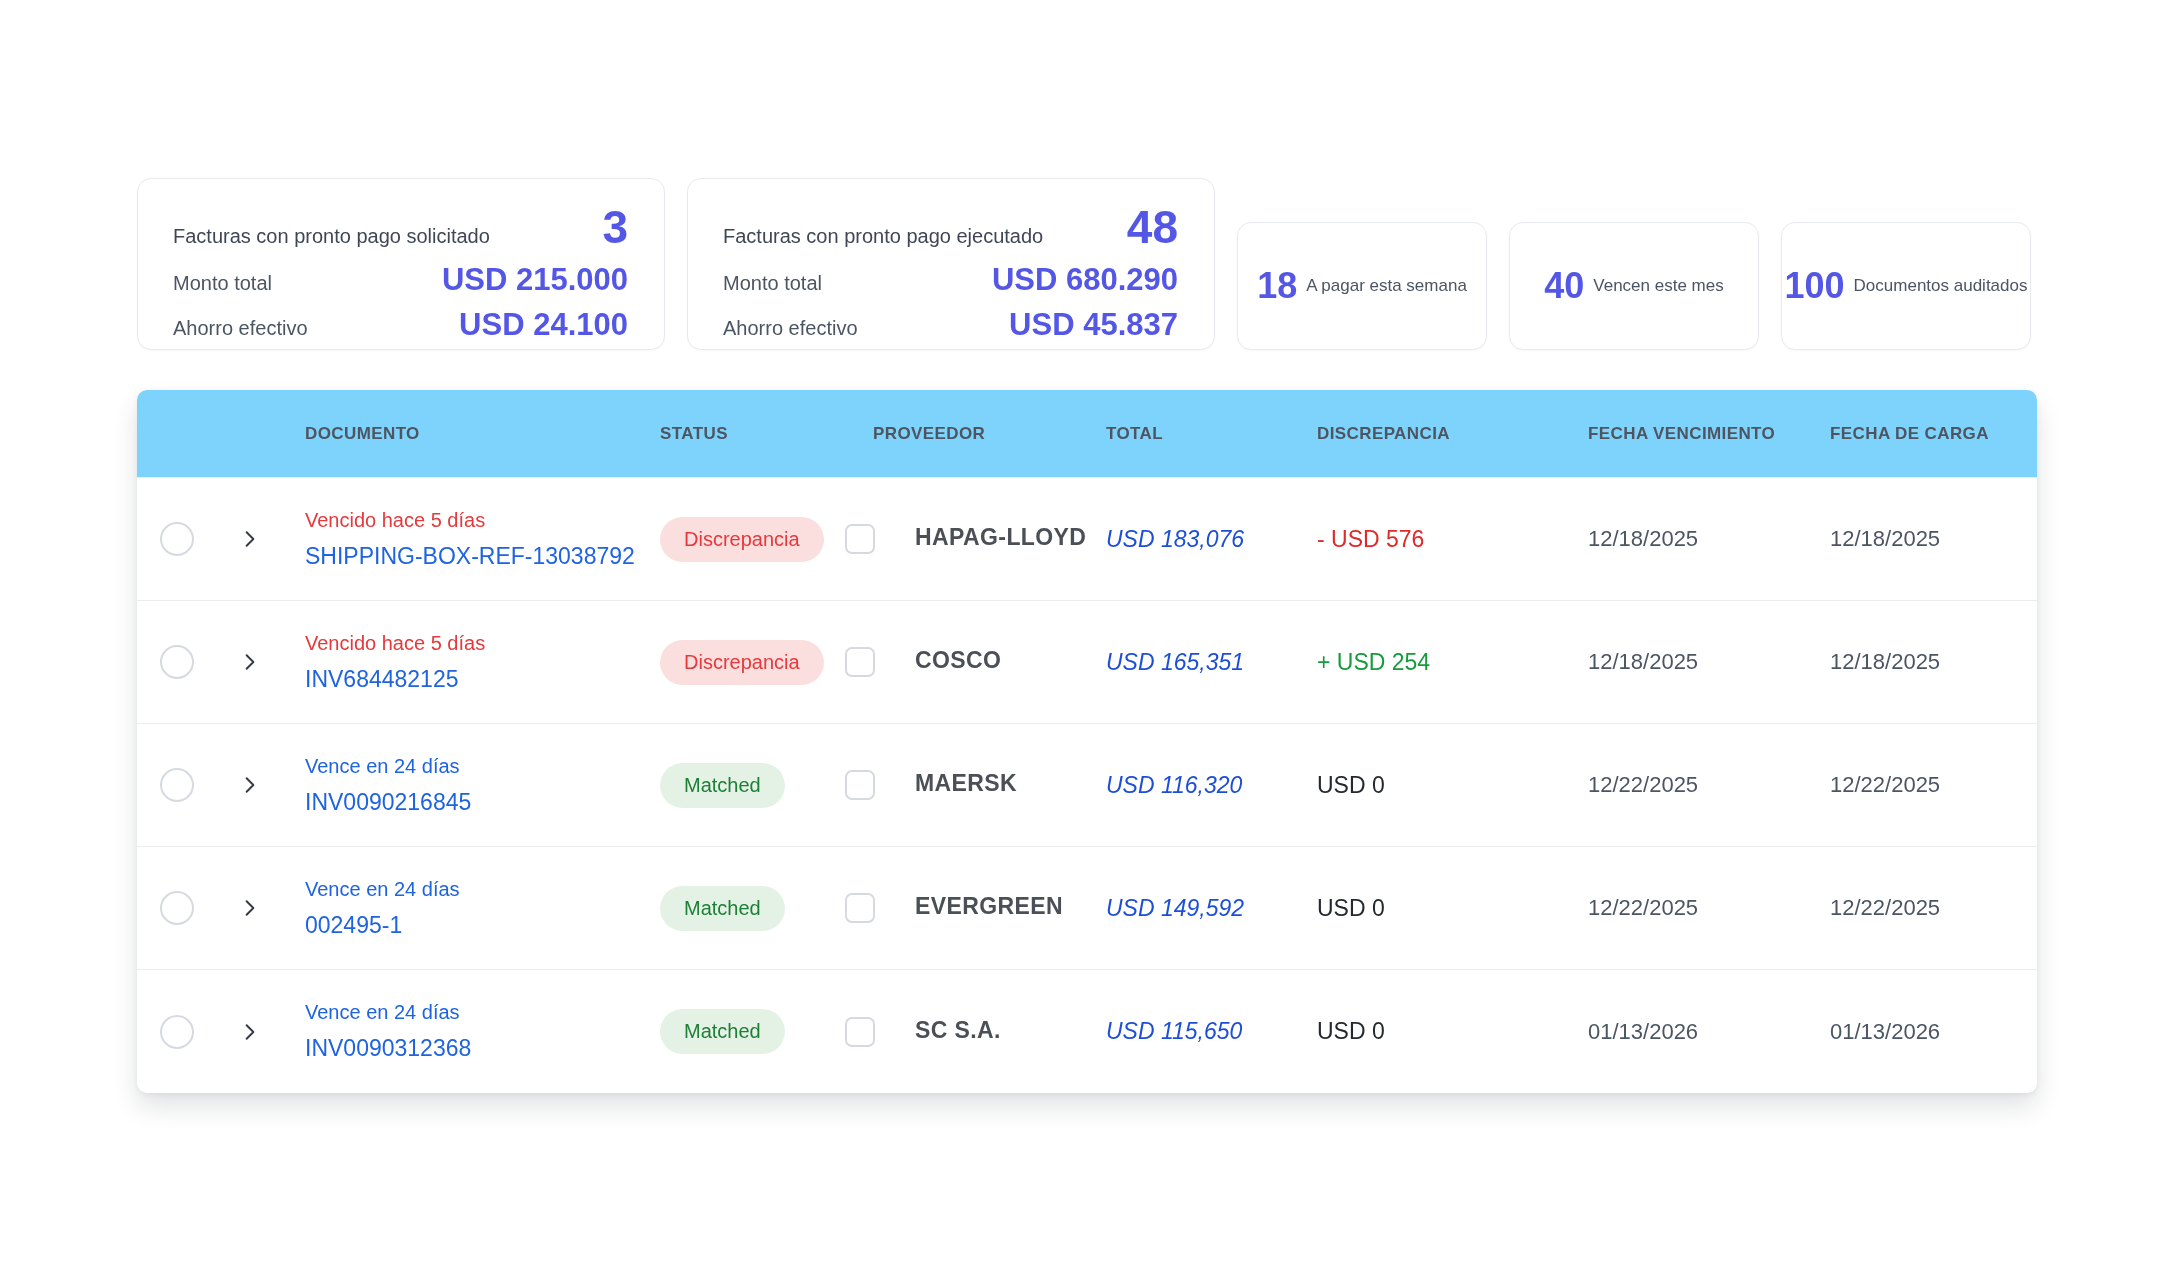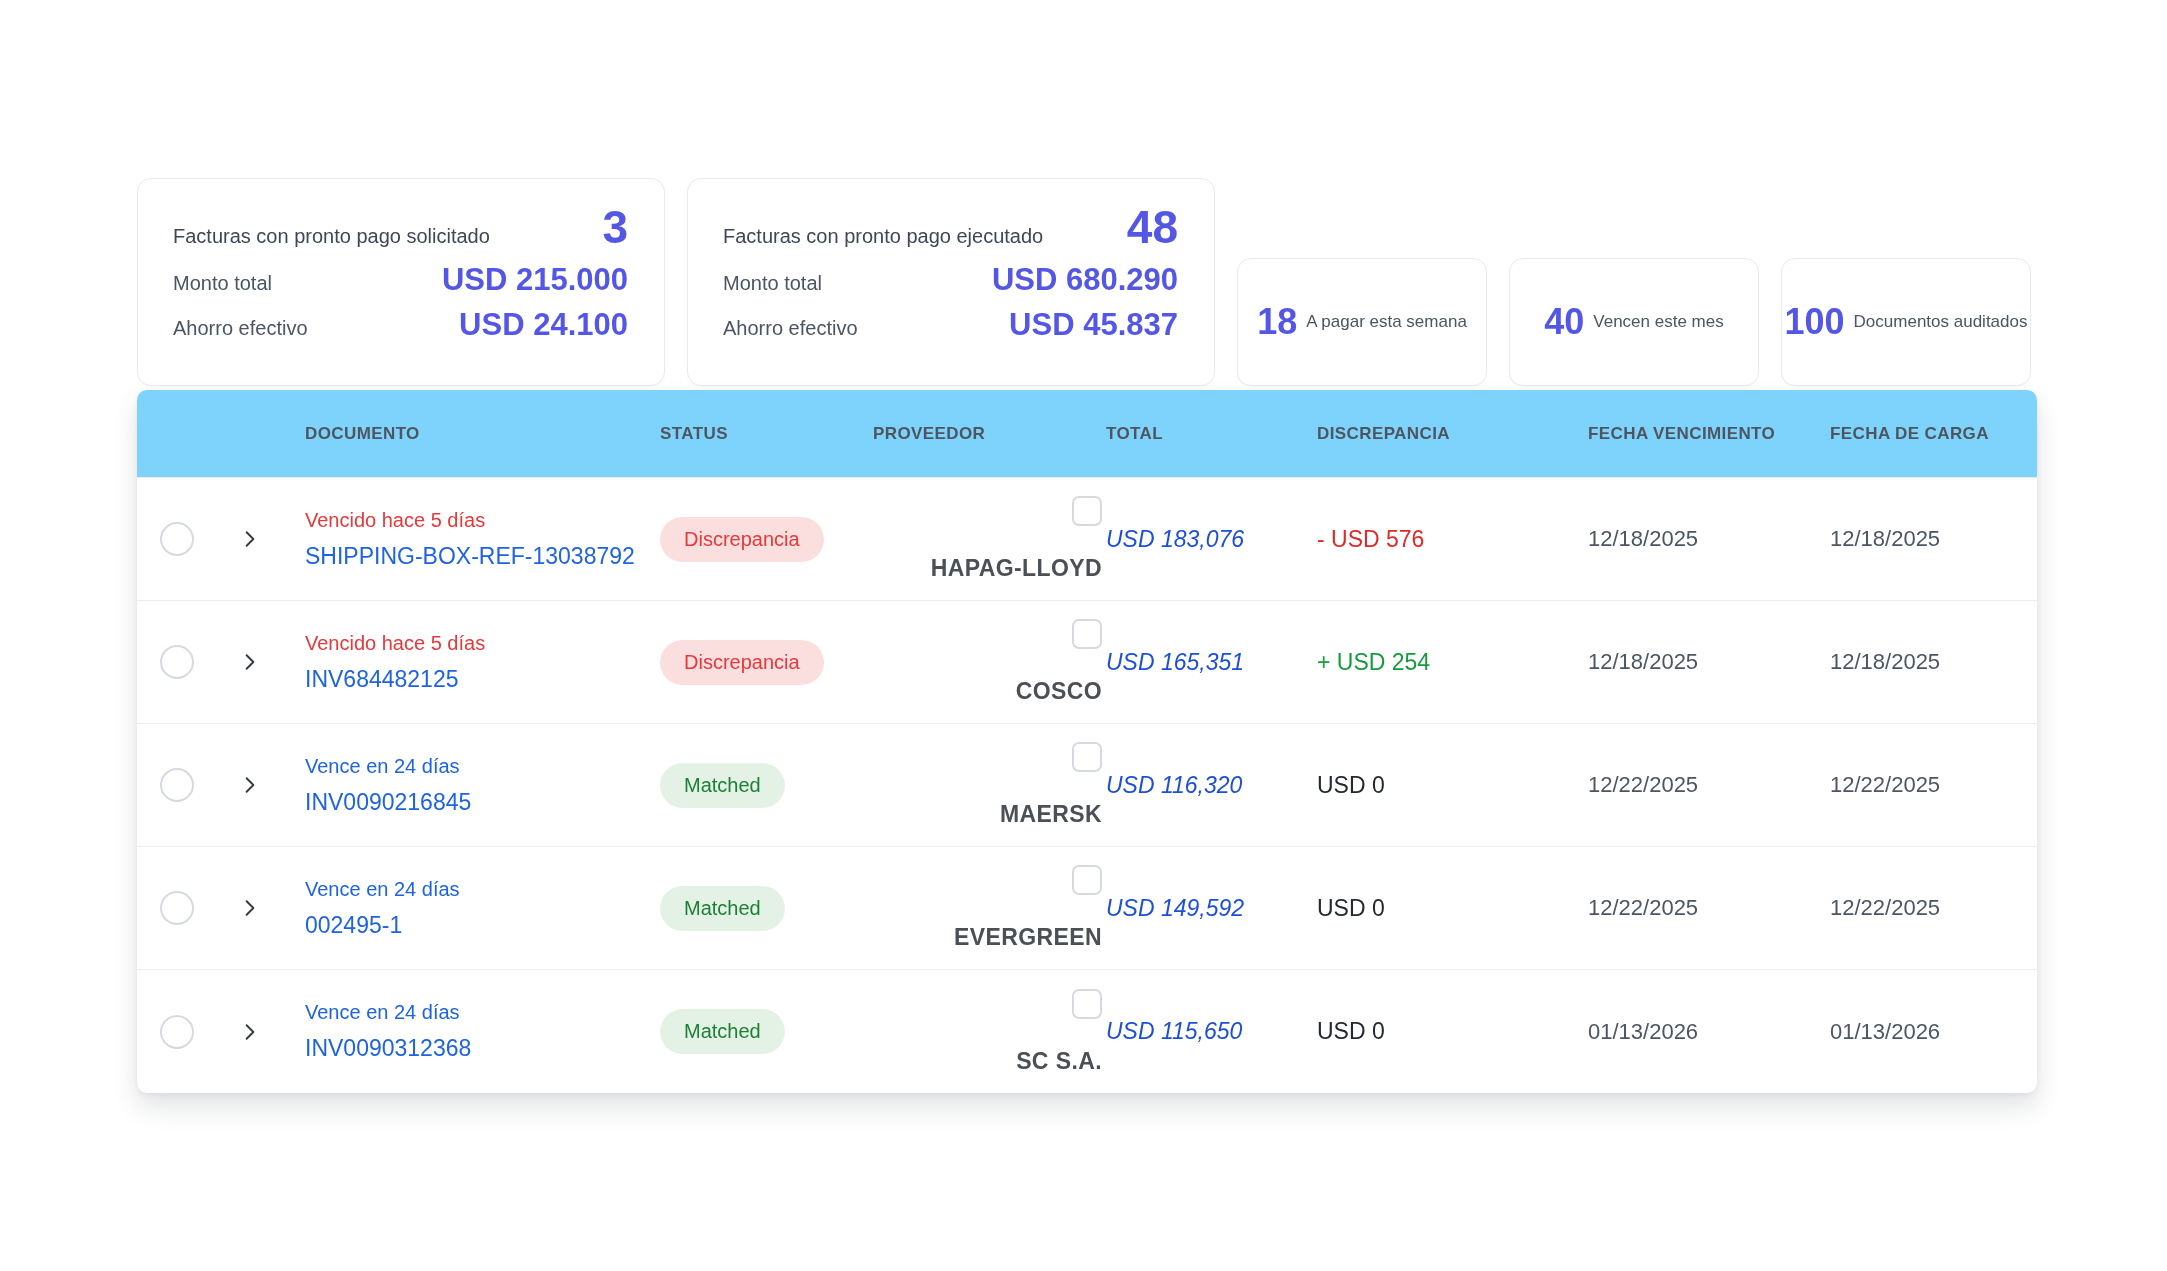--- a/index.html
+++ b/index.html
@@ -2,21 +2,21 @@
 <html><head>
 <meta charset="utf-8">
 <style>
   * { margin:0; padding:0; box-sizing:border-box; }
   html,body { width:2167px; height:1271px; background:#ffffff; overflow:hidden;
     font-family:"Liberation Sans", sans-serif; }
   .content { position:absolute; left:137px; top:178px; width:1900px; }
 
   
   .cards-row { display:flex; align-items:flex-end; gap:22px; }
-  .big-card { width:528px; height:208px; background:#fff; border:1px solid #E7EAEF;
+  .big-card { width:528px; height:172px; background:#fff; border:1px solid #E7EAEF;
     border-radius:14px; padding:25px 36px 22px 35px; box-shadow:0 1px 2px rgba(16,24,40,0.03); }
   .big-card .line { display:flex; justify-content:space-between; align-items:baseline; }
   .big-card .title { font-size:20px; color:#3F4756; }
   .big-card .count { font-size:46px; font-weight:bold; color:#5457E6; line-height:1; }
   .big-card .line + .line { margin-top:14px; }
   .big-card .lbl { font-size:20px; color:#4B5563; }
   .big-card .val { font-size:31px; font-weight:bold; color:#5457E6; line-height:1; }
 
   .small-card { width:250px; height:128px; background:#fff; border:1px solid #E7EAEF;
     border-radius:14px; display:flex; flex-direction:row; align-items:center;
@@ -48,21 +48,21 @@
   .doc-cell { display:flex; flex-direction:column; gap:11px; }
   .due-note { font-size:20px; }
   .tone-red { color:#E5393C; }
   .tone-blue { color:#1E63E0; }
   .doc-link { font-size:23px; color:#1E63E0; cursor:pointer; }
 
   .badge { display:inline-block; font-size:20px; padding:11px 24px; border-radius:999px; }
   .badge-red { background:#FBDFDF; color:#E5393C; }
   .badge-green { background:#E4F2E6; color:#1D7F35; }
 
-  .prov-cell { display:flex; align-items:flex-end; gap:29px;flex-direction:column; }
+  .prov-cell { display:flex; align-items:flex-start; gap:40px; }
   .checkbox { width:30px; height:30px; border:2px solid #D6DAE0; border-radius:7px;
     background:#fff; cursor:pointer; flex:none; }
   .prov-name { font-size:23px; font-weight:600; color:#4B4F56; letter-spacing:0.4px; }
 
   .total-val { font-size:23px; font-weight:500; color:#1d4ed8;font-style:italic; }
   .disc-val { font-size:23px; font-weight:500; }
   .disc-red { color:#DD2B2B; }
   .disc-green { color:#169B3D; }
   .disc-plain { color:#24292F; }
   .date-val { font-size:22px; color:#4C5564; }

